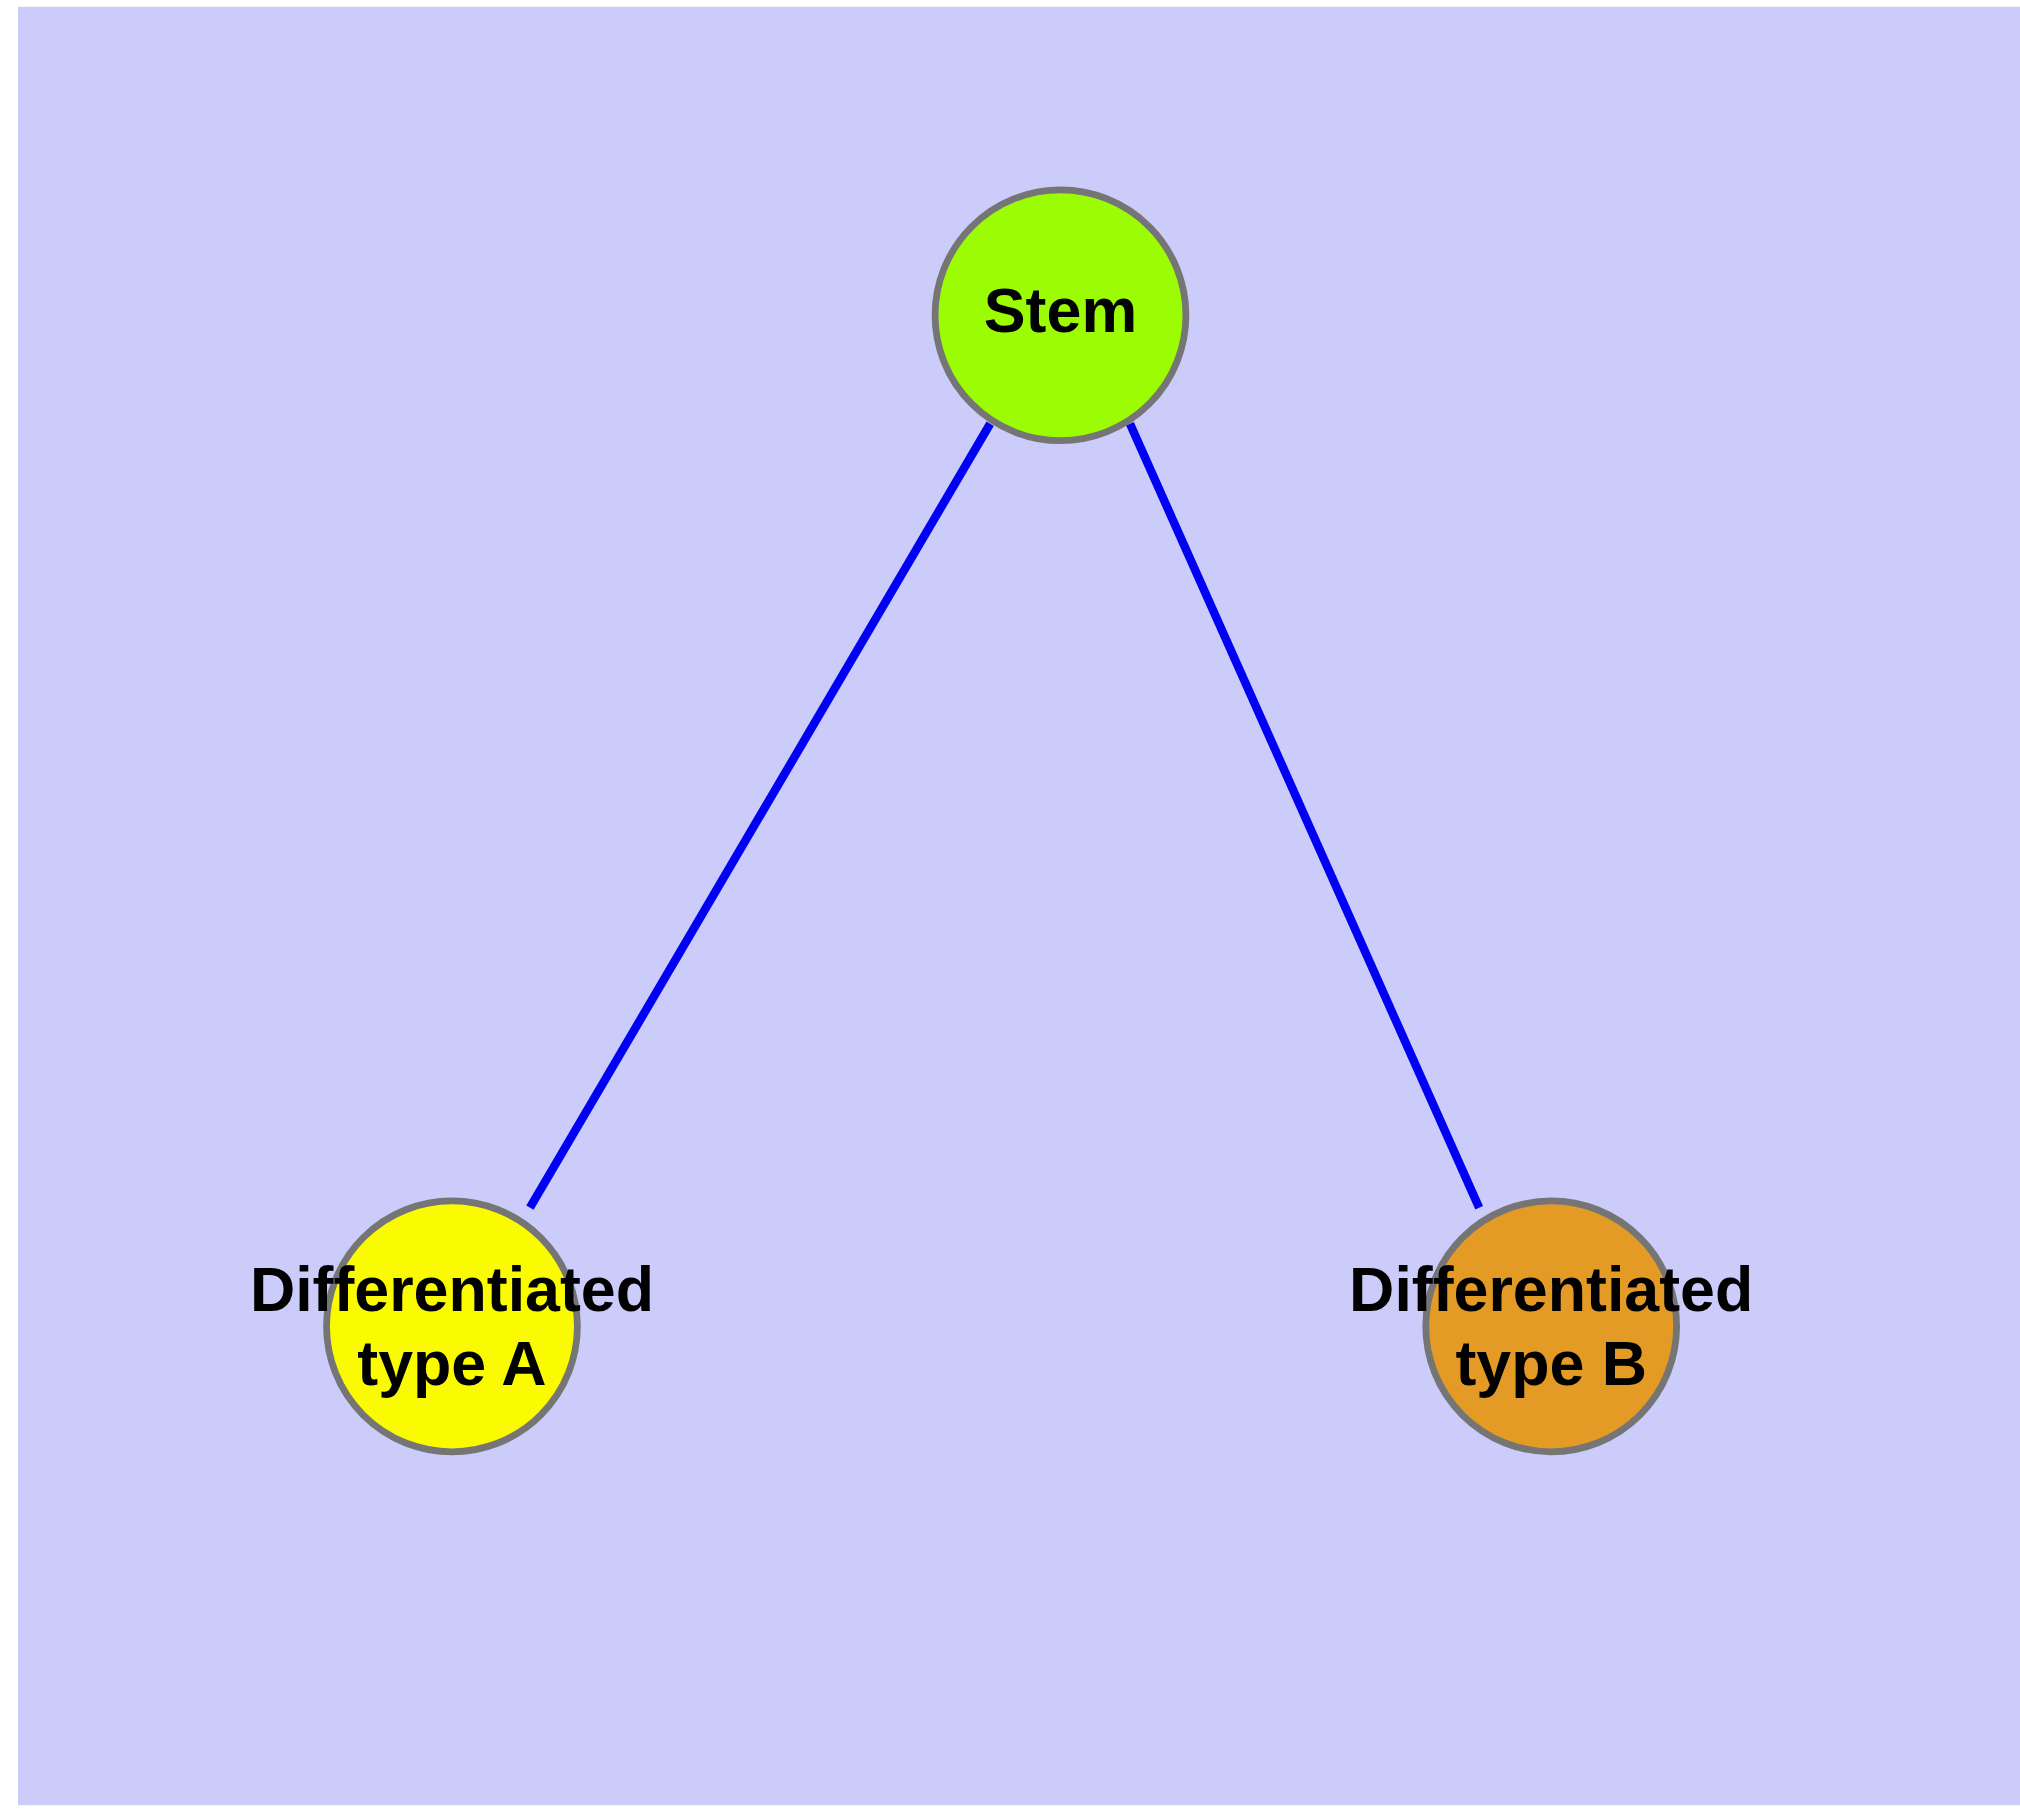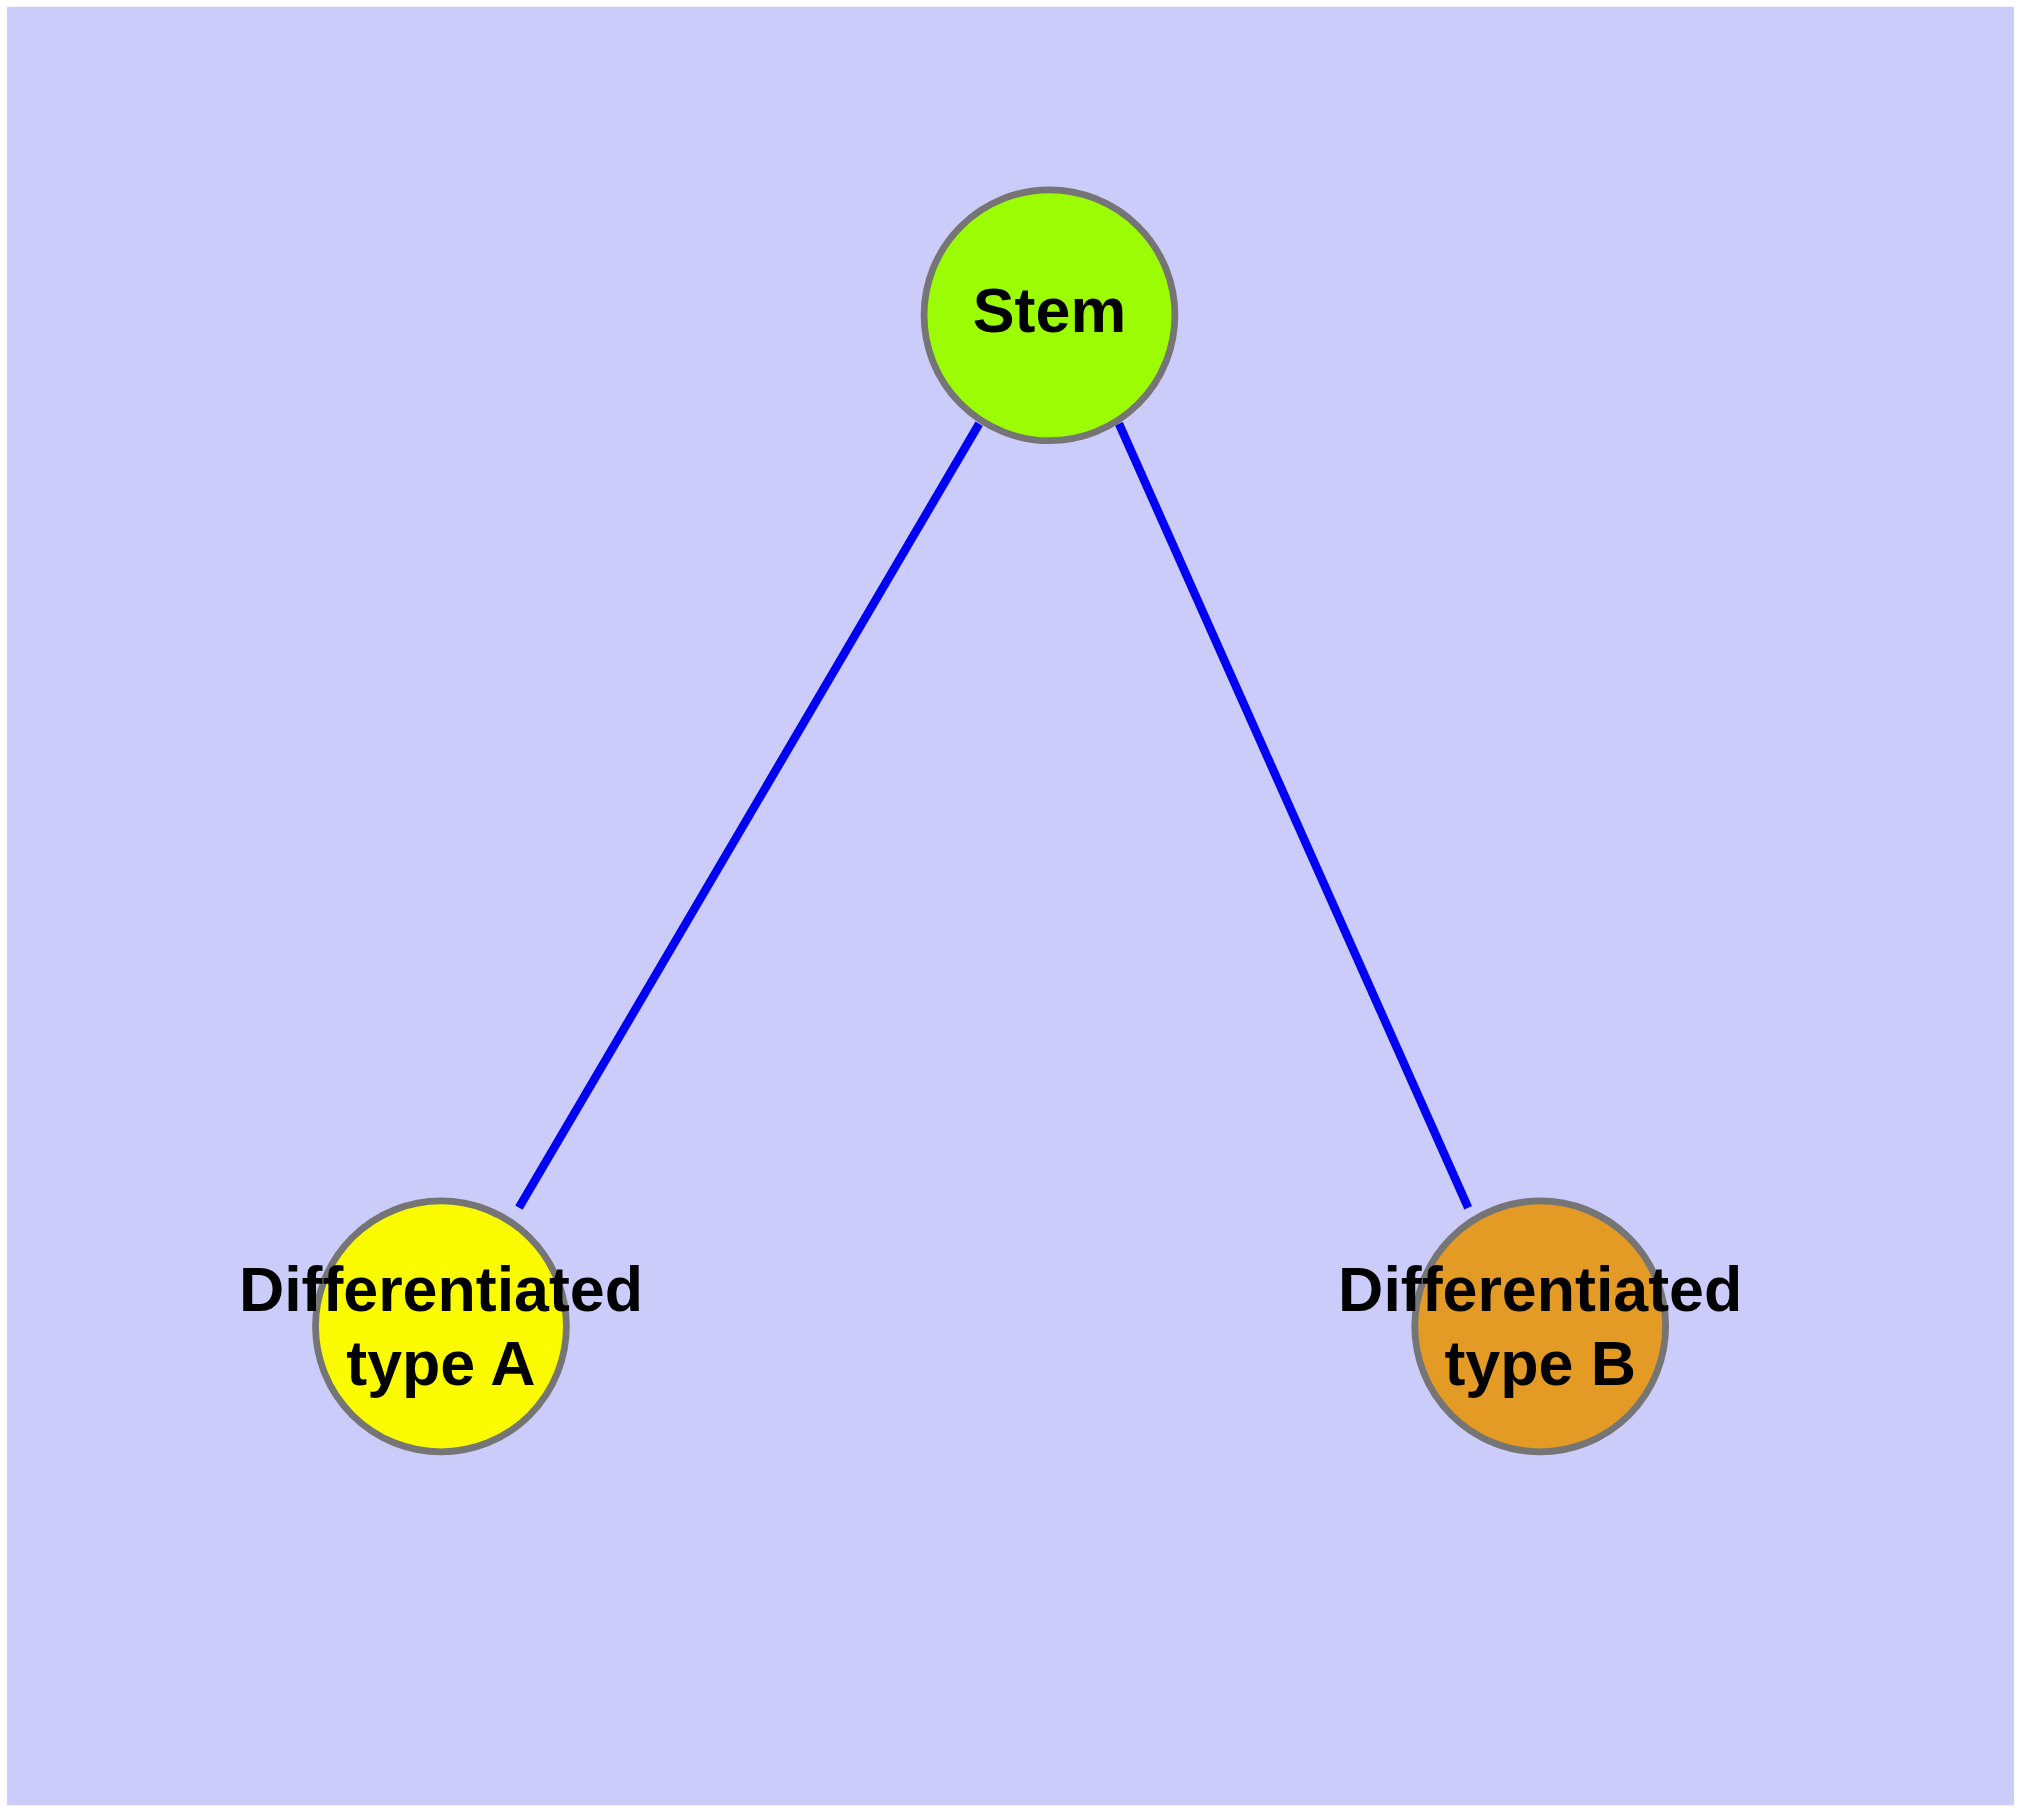--- a/index.html
+++ b/index.html
@@ -11,20 +11,21 @@
     width: 2021px;
     height: 1812px;
     overflow: hidden;
     font-family: "Liberation Sans", sans-serif;
   }
   #diagram-root {
     position: relative;
     width: 1692px;
     height: 1812px;
     background: #ffffff;
+    margin-left: 11px;
   }
   #graph-canvas {
     position: absolute;
     top: 0;
     left: 0;
     width: 2021px;
     height: 1812px;
     display: block;
   }
   .node-label {

